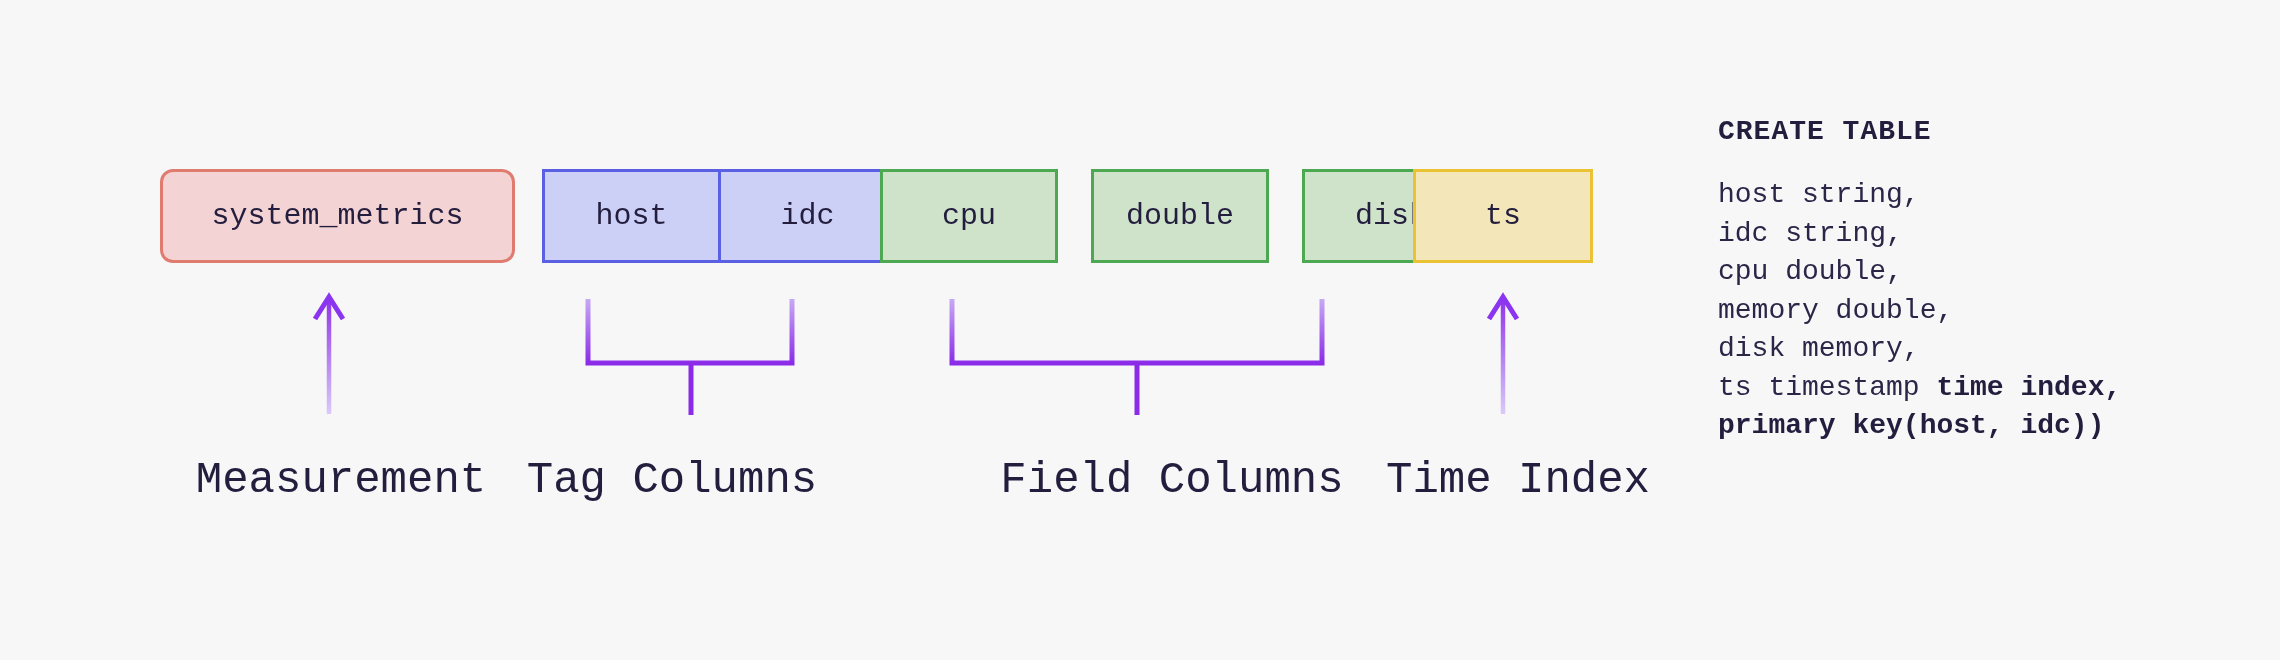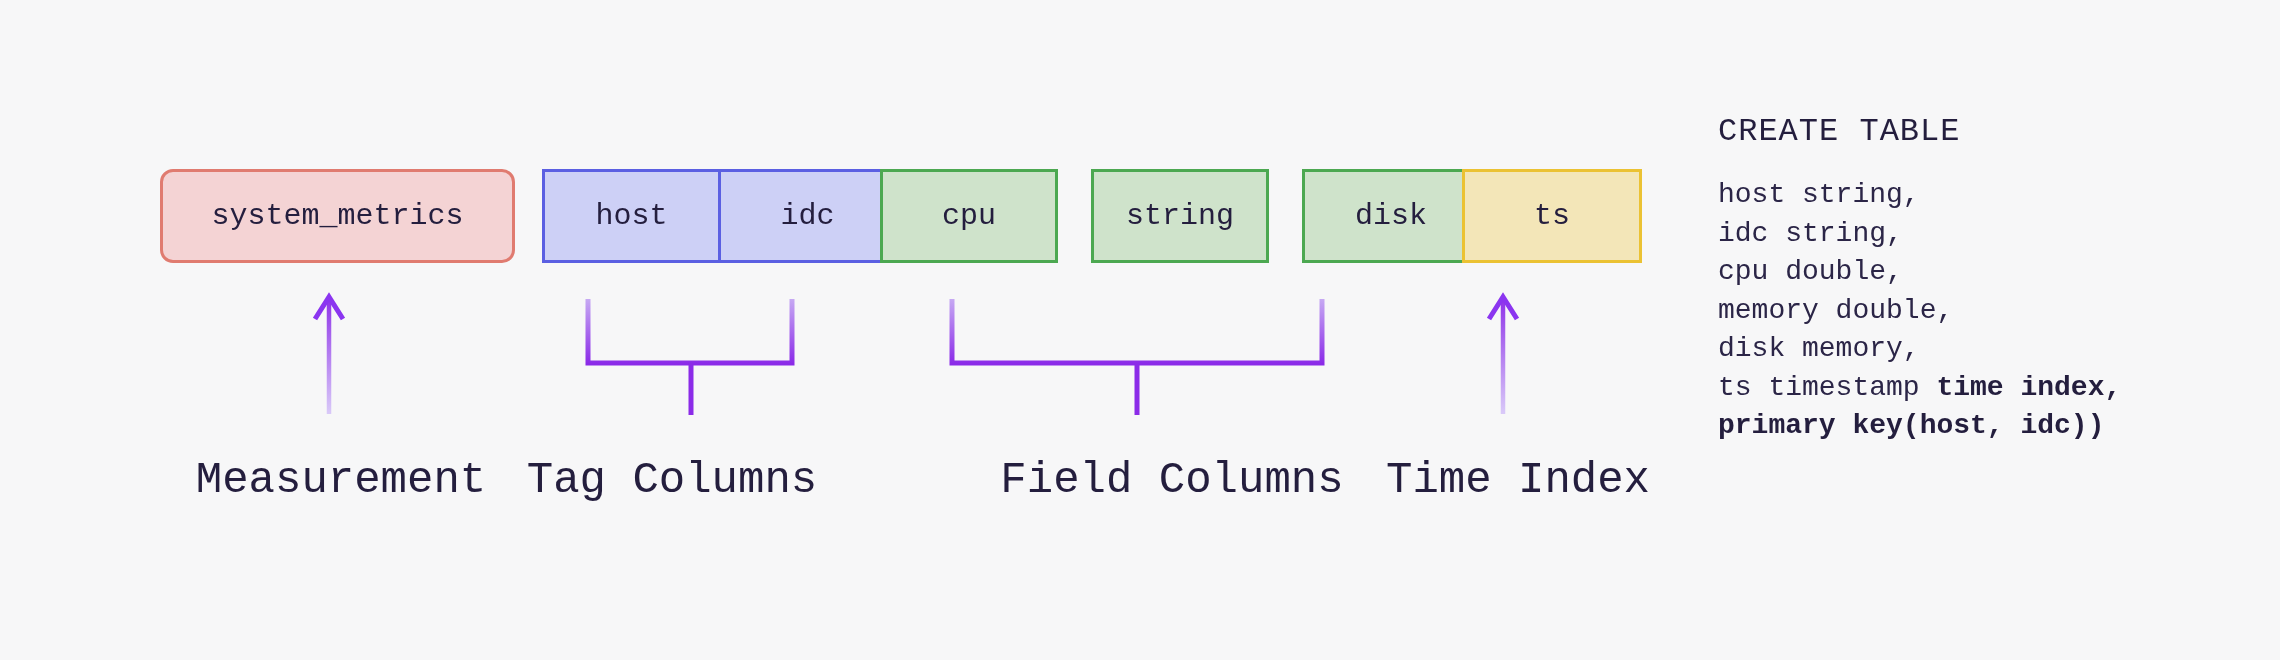--- a/index.html
+++ b/index.html
@@ -27,21 +27,21 @@
     align-items: center;
     justify-content: center;
     font-size: 30px;
     letter-spacing: 0;
     white-space: nowrap;
   }
   .cell + .cell { margin-left: -3px; }
   .g-measurement { left: 160px; }
   .g-tags        { left: 542px; }
   .g-fields      { left: 880px; gap: 36px; }
-  .g-time        { left: 1462px; }
+  .g-time        { left: 1413px; }
   .w-measure { width: 355px; border-radius: 13px; }
   .w-tag     { width: 179px; }
   .w-field   { width: 178px; }
   .w-time    { width: 180px; }
   .c-red    { background: #f4d3d4; border-color: #e07b70; }
   .c-blue   { background: #cdd0f6; border-color: #5b5fe2; }
   .c-green  { background: #cfe3cb; border-color: #4ca851; }
   .c-yellow { background: #f3e6b8; border-color: #ebc233; }
   
   .connector { position: absolute; top: 292px; }
@@ -63,22 +63,22 @@
   .lbl-fields      { left: 1172px; }
   .lbl-time        { left: 1518px; }
   
   .sql {
     position: absolute;
     left: 1718px;
     top: 108px;
     white-space: nowrap;
   }
   .sql-heading {
-    font-size: 32px;
-    font-weight: normal;
+    font-size: 28px;
+    font-weight: bold;
     line-height: 48px;
     letter-spacing: 1px;
     color: #241e3e;
   }
   .sql-body {
     margin-top: 20px;
     font-size: 28px;
     line-height: 38.5px;
     color: #2b2547;
   }
@@ -93,21 +93,21 @@
     <div class="cell c-red w-measure">system_metrics</div>
   </div>
 
   <div class="group g-tags">
     <div class="cell c-blue w-tag">host</div>
     <div class="cell c-blue w-tag">idc</div>
   </div>
 
   <div class="group g-fields">
     <div class="cell c-green w-field">cpu</div>
-    <div class="cell c-green w-field">string</div>
+    <div class="cell c-green w-field">double</div>
     <div class="cell c-green w-field">disk</div>
   </div>
 
   <div class="group g-time">
     <div class="cell c-yellow w-time">ts</div>
   </div>
 
   <svg class="connector conn-measurement" width="40" height="126" viewBox="0 0 40 126">
     <defs>
       <linearGradient id="gradArrow1" x1="0" y1="0" x2="0" y2="126" gradientUnits="userSpaceOnUse">

